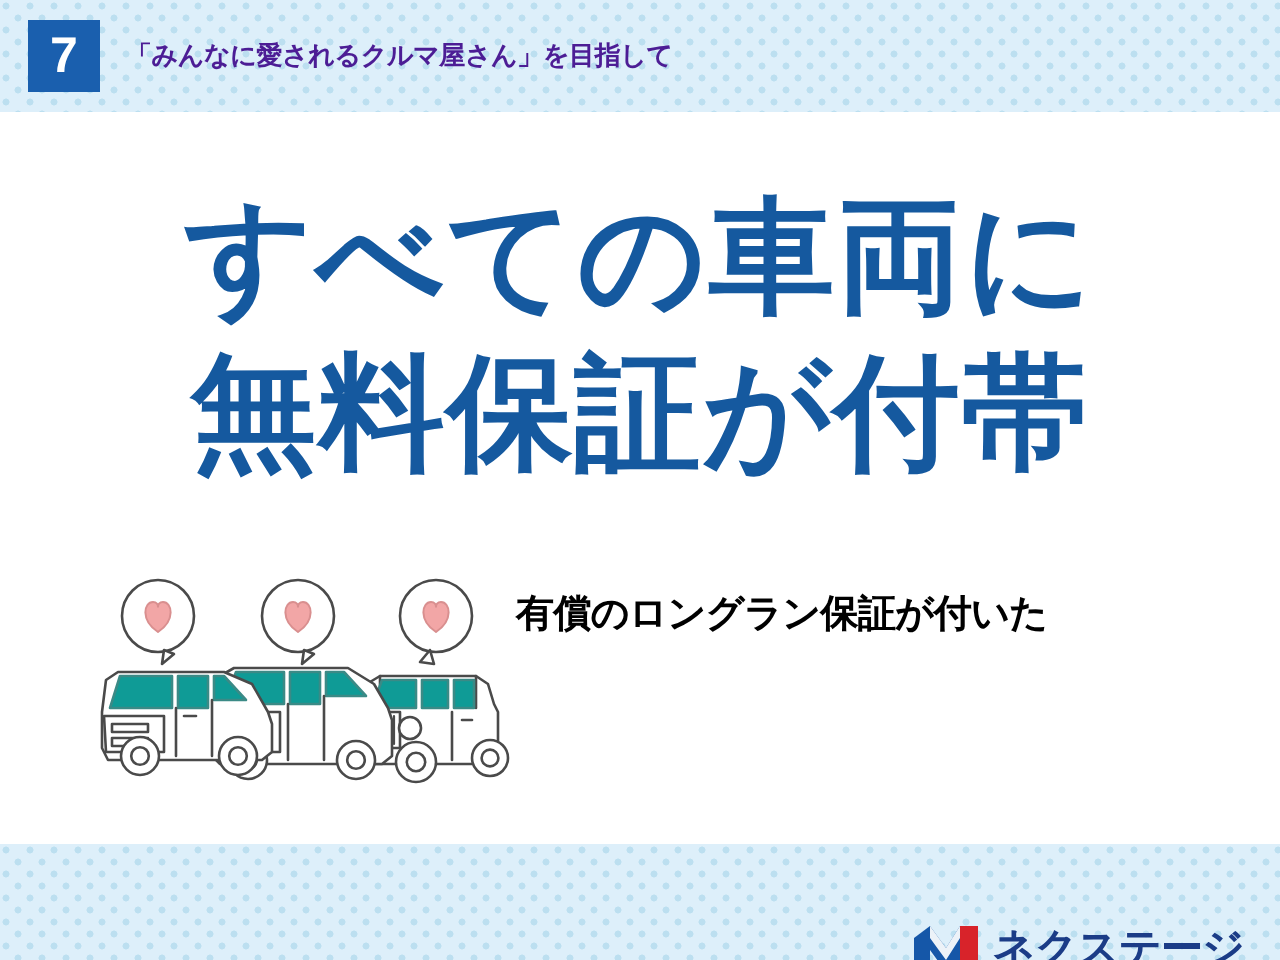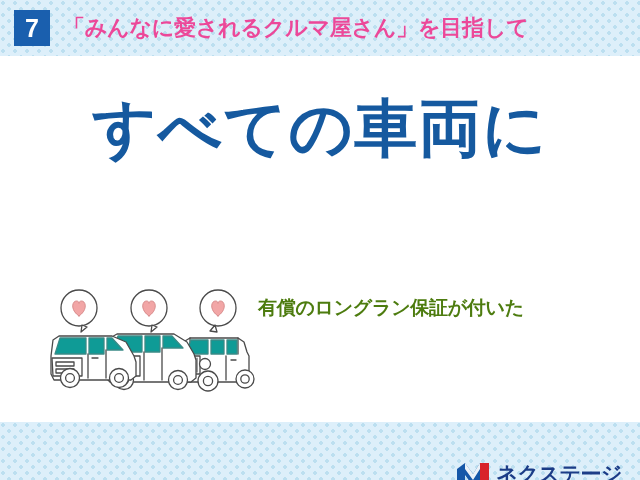--- a/index.html
+++ b/index.html
@@ -55,43 +55,42 @@
     color: #ffffff;
     font-size: 25px;
     font-weight: bold;
     line-height: 36px;
     text-align: center;
     flex: 0 0 auto;
     letter-spacing: 0;
   }
   #header-title {
     margin-left: 13px;
-    font-size: 22px;
-    font-weight: bold;
-    color: #ec4899;
+    font-size: 13px;
+    font-weight: bold;
+    color: #4c1d95;
     white-space: nowrap;
     letter-spacing: -0.2px;
   }
 
   
   #headline {
     position: absolute;
     left: 0;
     top: 90px;
     width: 640px;
     text-align: center;
   }
   .headline-line {
     color: #15599f;
     font-weight: bold;
     font-size: 63px;
     line-height: 78px;
     letter-spacing: 1px;
     white-space: nowrap;
-    font-family: Liberation Serif, serif;
   }
 
   
   #midrow {
     position: absolute;
     left: 0;
     top: 286px;
     width: 640px;
     height: 120px;
   }
@@ -107,21 +106,21 @@
   #cars svg { display: block; }
 
   
   #copy {
     position: absolute;
     left: 258px;
     top: 8px;
     width: 378px;
   }
   .copy-line {
-    color: #4d7c0f;
+    color: #000000;
     font-size: 19px;
     line-height: 27px;
     font-weight: bold;
     white-space: nowrap;
     letter-spacing: -0.3px;
   }
   .copy-line.note {
     font-size: 16px;
     line-height: 26px;
   }
@@ -160,20 +159,21 @@
 <div id="ad">
 
   <div id="header" class="dotband"></div>
   <div id="header-inner">
     <div id="step-badge">7</div>
     <div id="header-title">「みんなに愛されるクルマ屋さん」を目指して</div>
   </div>
 
   <div id="headline">
     <div class="headline-line">すべての車両に</div>
+    <div class="headline-line">無料保証が付帯</div>
   </div>
 
   <div id="midrow">
 
     <div id="cars">
       <svg viewBox="0 0 208 112" width="208" height="112" aria-hidden="true">
         <g fill="none" stroke="#4a4a4a" stroke-width="1.3" stroke-linejoin="round" stroke-linecap="round">
 
           <g>
             <circle cx="31" cy="22" r="18" fill="#ffffff"></circle>

